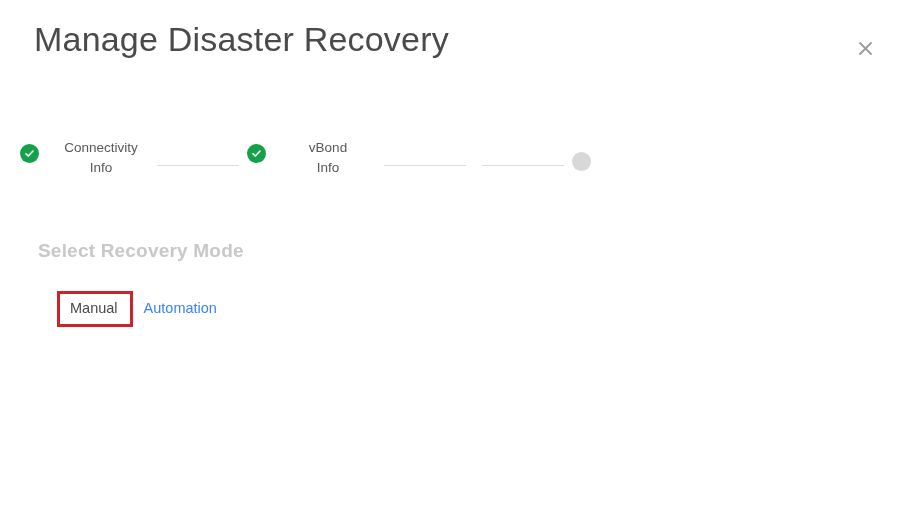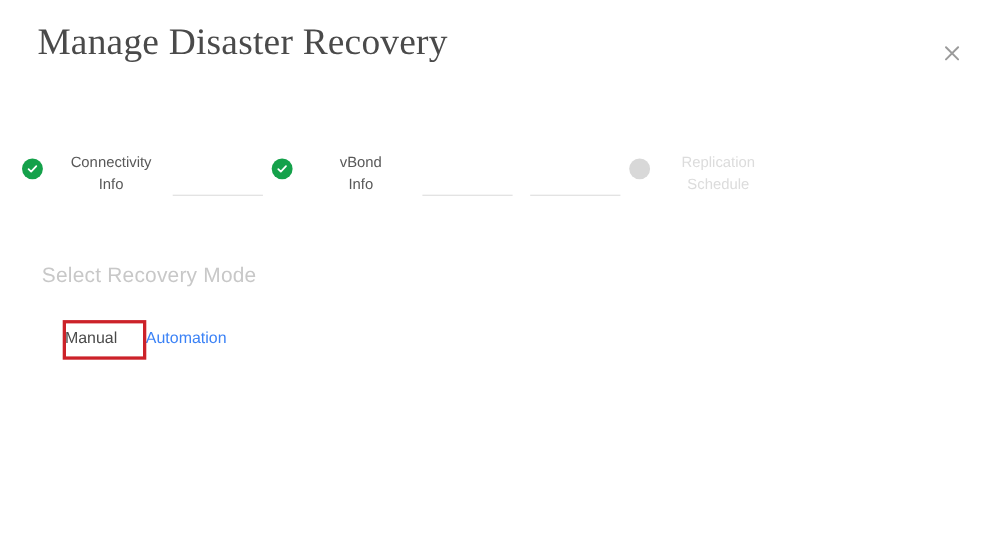--- a/index.html
+++ b/index.html
@@ -23,21 +23,20 @@
     box-sizing: border-box;
   }
 
   
   .dialog-header {
     position: absolute;
     top: 0;
     left: 0;
     width: 901px;
     height: 100px;
-    font-family: Liberation Serif, serif;
   }
   .dialog-title {
     position: absolute;
     left: 34px;
     top: 20px;
     font-size: 34px;
     font-weight: 400;
     color: #4a4a4a;
     letter-spacing: 0.2px;
     white-space: nowrap;
@@ -59,21 +58,21 @@
   }
   .close-button svg { display: block; }
 
   
   .stepper {
     position: absolute;
     left: 20px;
     top: 138px;
     width: 860px;
     display: flex;
-    align-items: flex-end;
+    align-items: center;
   }
   .step {
     display: flex;
     align-items: flex-start;
     flex: 0 0 auto;
   }
   .step-marker {
     width: 19px;
     height: 19px;
     border-radius: 50%;
@@ -110,27 +109,27 @@
     margin: 15px 8px 0 8px;
   }
 
   
   .section-title {
     position: absolute;
     left: 38px;
     top: 240px;
     font-size: 19px;
     color: #c8c8c8;
-    font-weight: 400;
+    font-weight: 700;
     letter-spacing: 0.2px;
   }
 
   .mode-tabs {
     position: absolute;
-    left: 46px;
+    left: 57px;
     top: 291px;
     display: flex;
     align-items: flex-end;
   }
   .mode-tab {
     font-size: 14.5px;
     color: #3b82f6;
     padding: 9px 13px;
     cursor: pointer;
     white-space: nowrap;
@@ -201,22 +200,20 @@
 Info</div>
     </div>
 
     <div class="step-connector"></div>
 
 
     <div class="step-connector"></div>
 
     <div class="step">
       <div class="step-marker todo"></div>
-      <div class="step-label todo">Replication
-Schedule</div>
     </div>
 
   </div>
 
   <div class="section-title">Select Recovery Mode</div>
 
   <div class="mode-tabs">
     <div class="mode-tab selected">Manual</div>
     <div class="mode-tab">Automation</div>
   </div>

